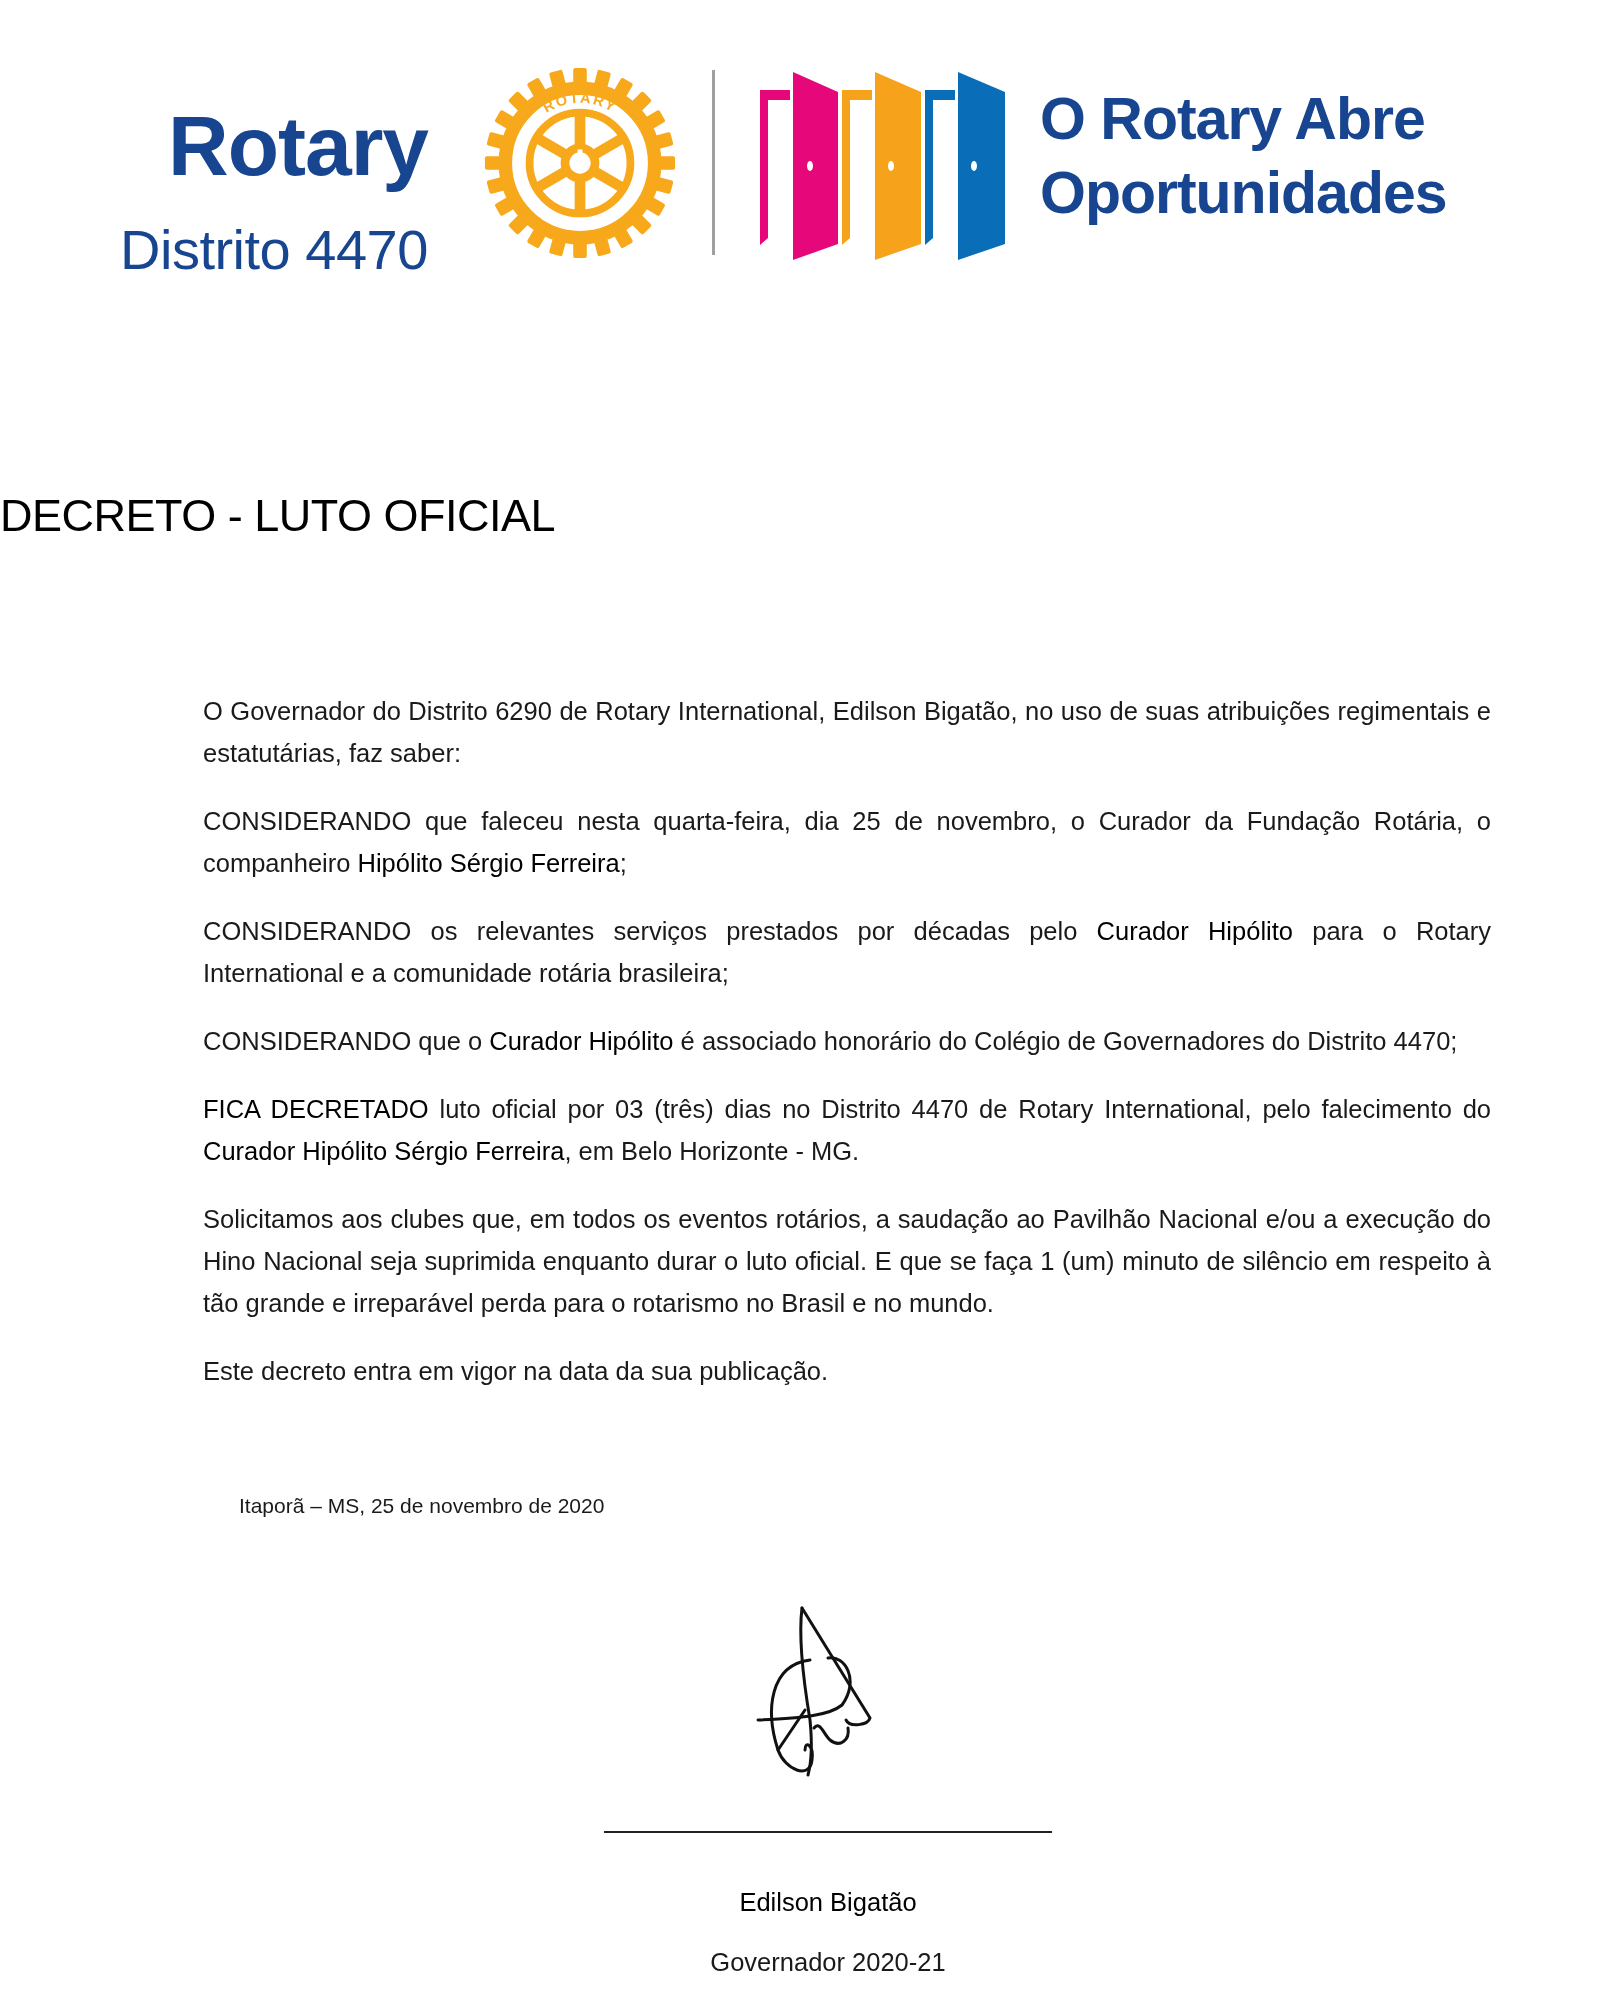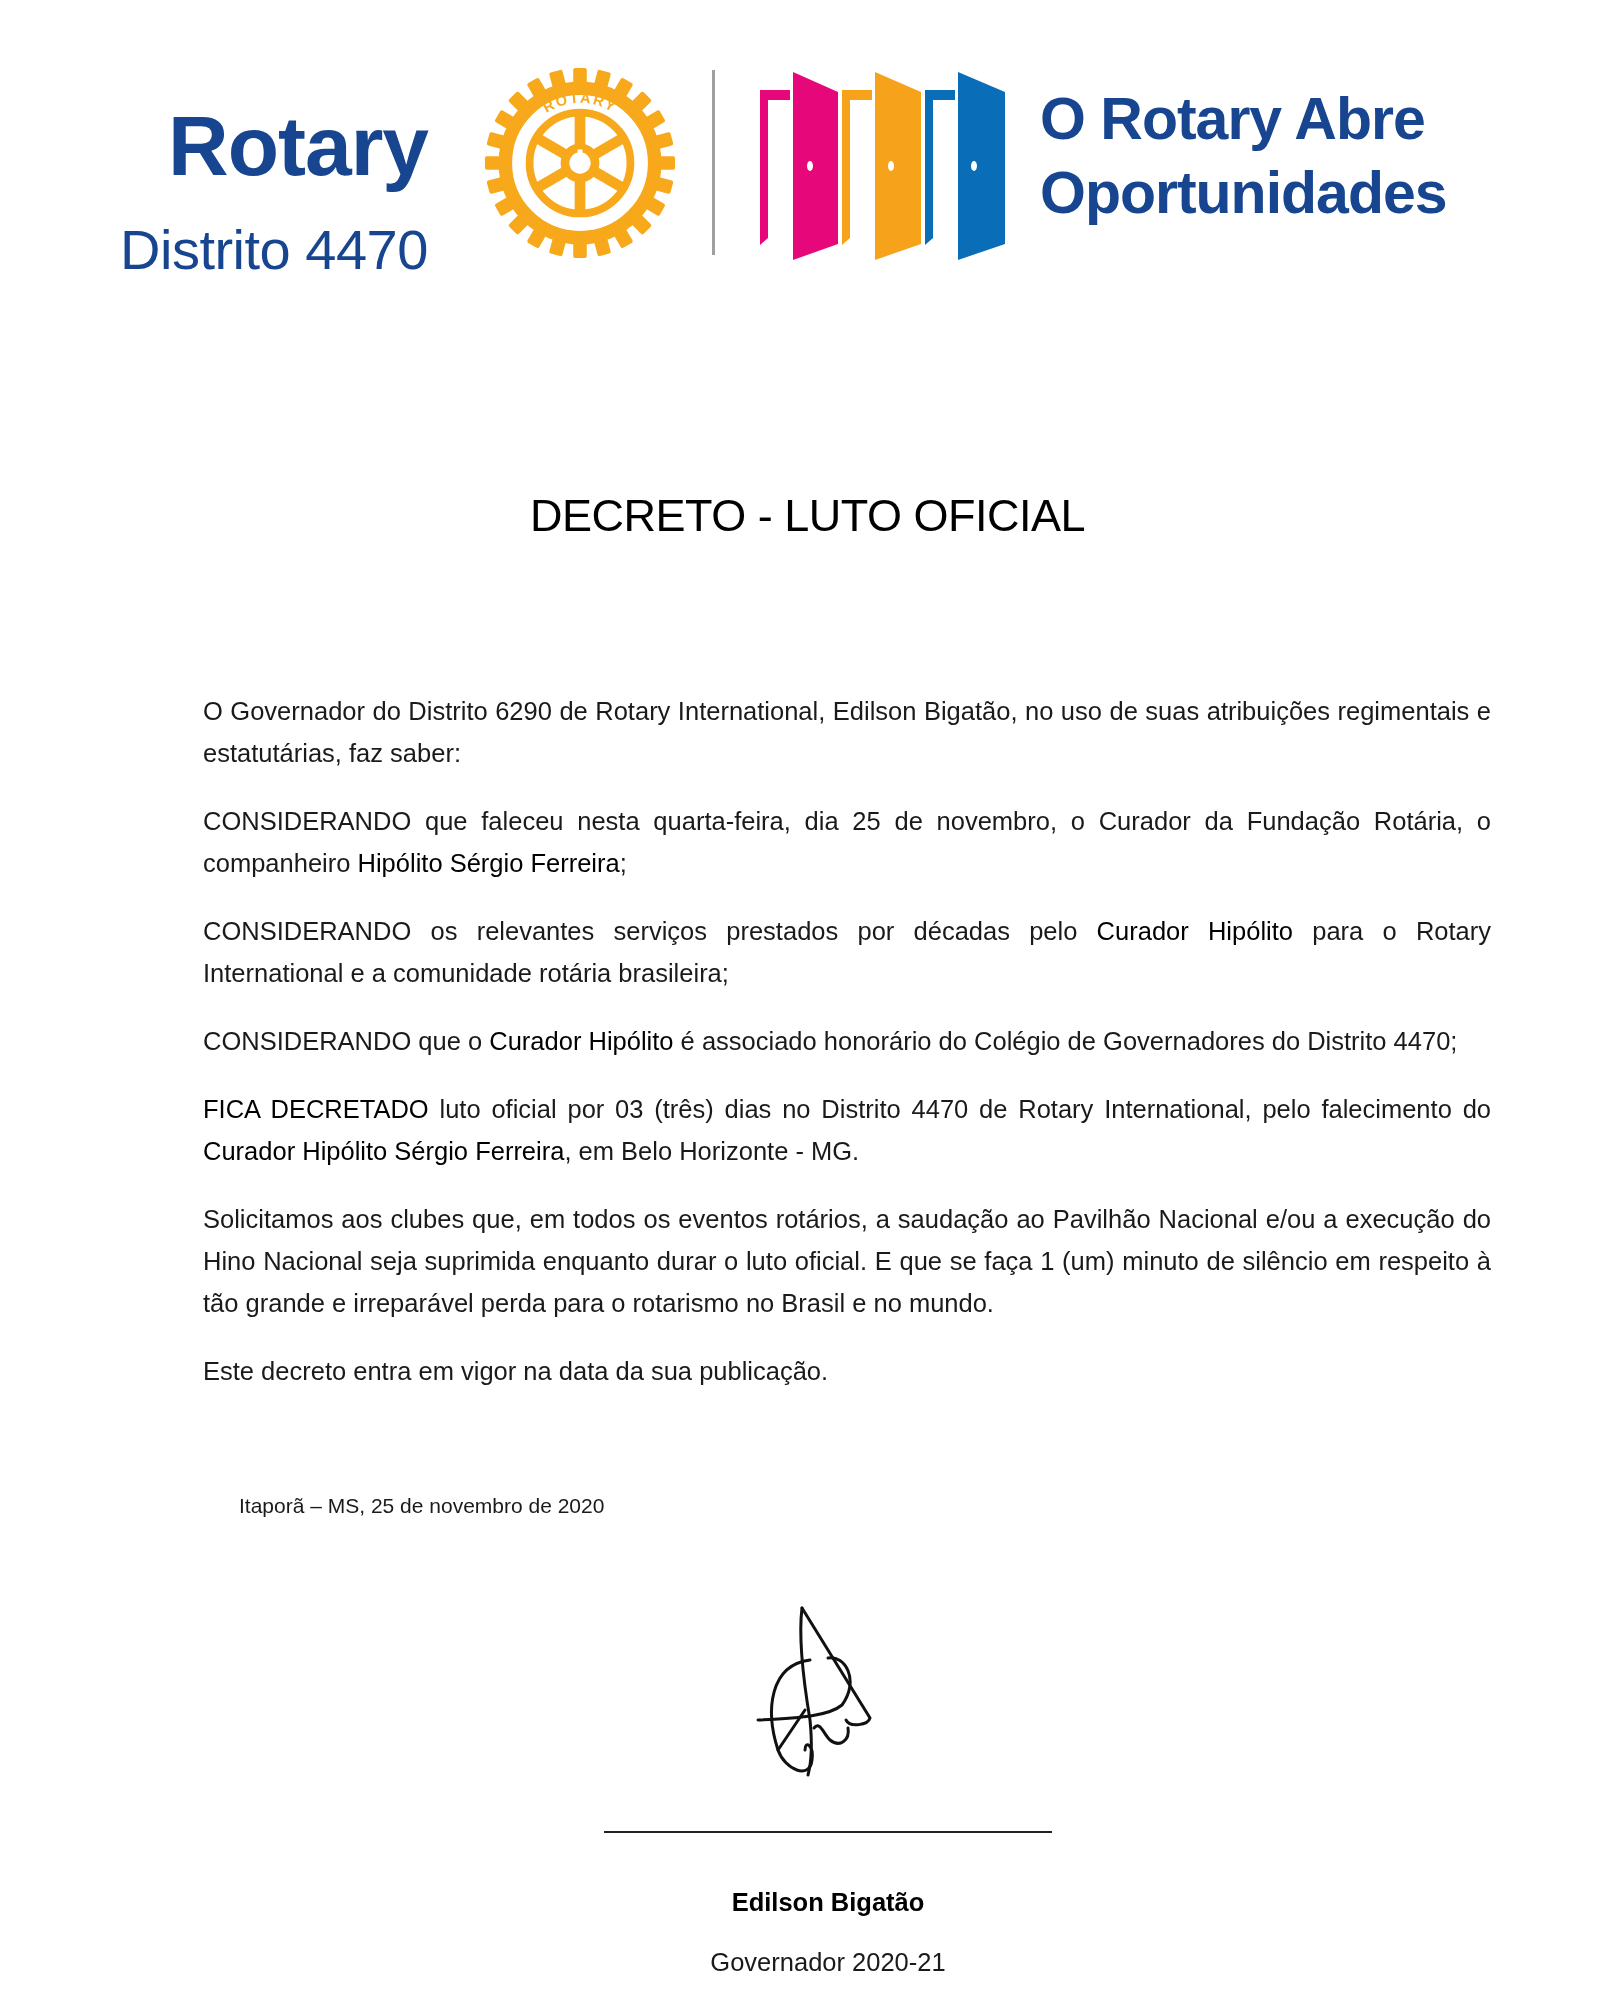--- a/index.html
+++ b/index.html
@@ -10,33 +10,33 @@
   
   .rotary-word { left: 168px; top: 104px; font-size: 84px; font-weight: bold; color: #17458f;
                  letter-spacing: -1px; line-height: 1; }
   .district { left: 120px; top: 222px; font-size: 56px; color: #17458f; line-height: 1; letter-spacing: -0.5px; }
   .wheel { left: 483px; top: 66px; width: 194px; height: 194px; }
   .separator { left: 712px; top: 70px; width: 3px; height: 185px; background: #a0a0a0; }
   .doors { left: 760px; top: 68px; width: 255px; height: 195px; }
   .slogan { left: 1040px; top: 82px; color: #17458f; font-weight: bold; font-size: 59px; line-height: 74px; letter-spacing: -1px; }
 
   
-  .title { left: 0; width: 1615px; top: 490px; text-align: center; font-size: 45px; color: #000; letter-spacing: -0.5px; }
+  .title { left: 0; width: 1615px; top: 490px; text-align: left; font-size: 45px; color: #000; letter-spacing: -0.5px; }
 
   
   .body { left: 203px; top: 690px; width: 1288px; font-size: 25.5px; line-height: 42px; color: #1a1a1a; }
   .body p { margin: 0 0 26px 0; text-align: justify; text-align-last: left; }
   .body b { font-weight: normal; color: #000; }
 
   .date { left: 203px; top: 1494px; font-size: 21px; color: #1a1a1a; margin-left: 36px; }
 
   .signature { left: 750px; top: 1600px; width: 160px; height: 190px; }
   .sig-line { left: 604px; top: 1831px; width: 448px; height: 2px; background: #222; }
   .sig-role { left: 604px; width: 448px; top: 1948px; text-align: center; font-size: 25.5px; color: #1a1a1a; }
-  .sig-name { left: 604px; width: 448px; top: 1888px; text-align: center; font-size: 25.5px; font-weight: bold; color: #000; }
+  .sig-name { left: 604px; width: 448px; top: 1888px; text-align: center; font-size: 25.5px; font-weight: normal; color: #000; }
 </style>
 </head>
 <body>
 
 <div class="abs rotary-word">Rotary</div>
 <div class="abs district">Distrito 4470</div>
 
 <svg class="abs wheel" viewBox="-100 -100 200 200">
   <defs>
     <path id="arcTop" d="M -62 0 A 62 62 0 0 1 62 0"></path>

